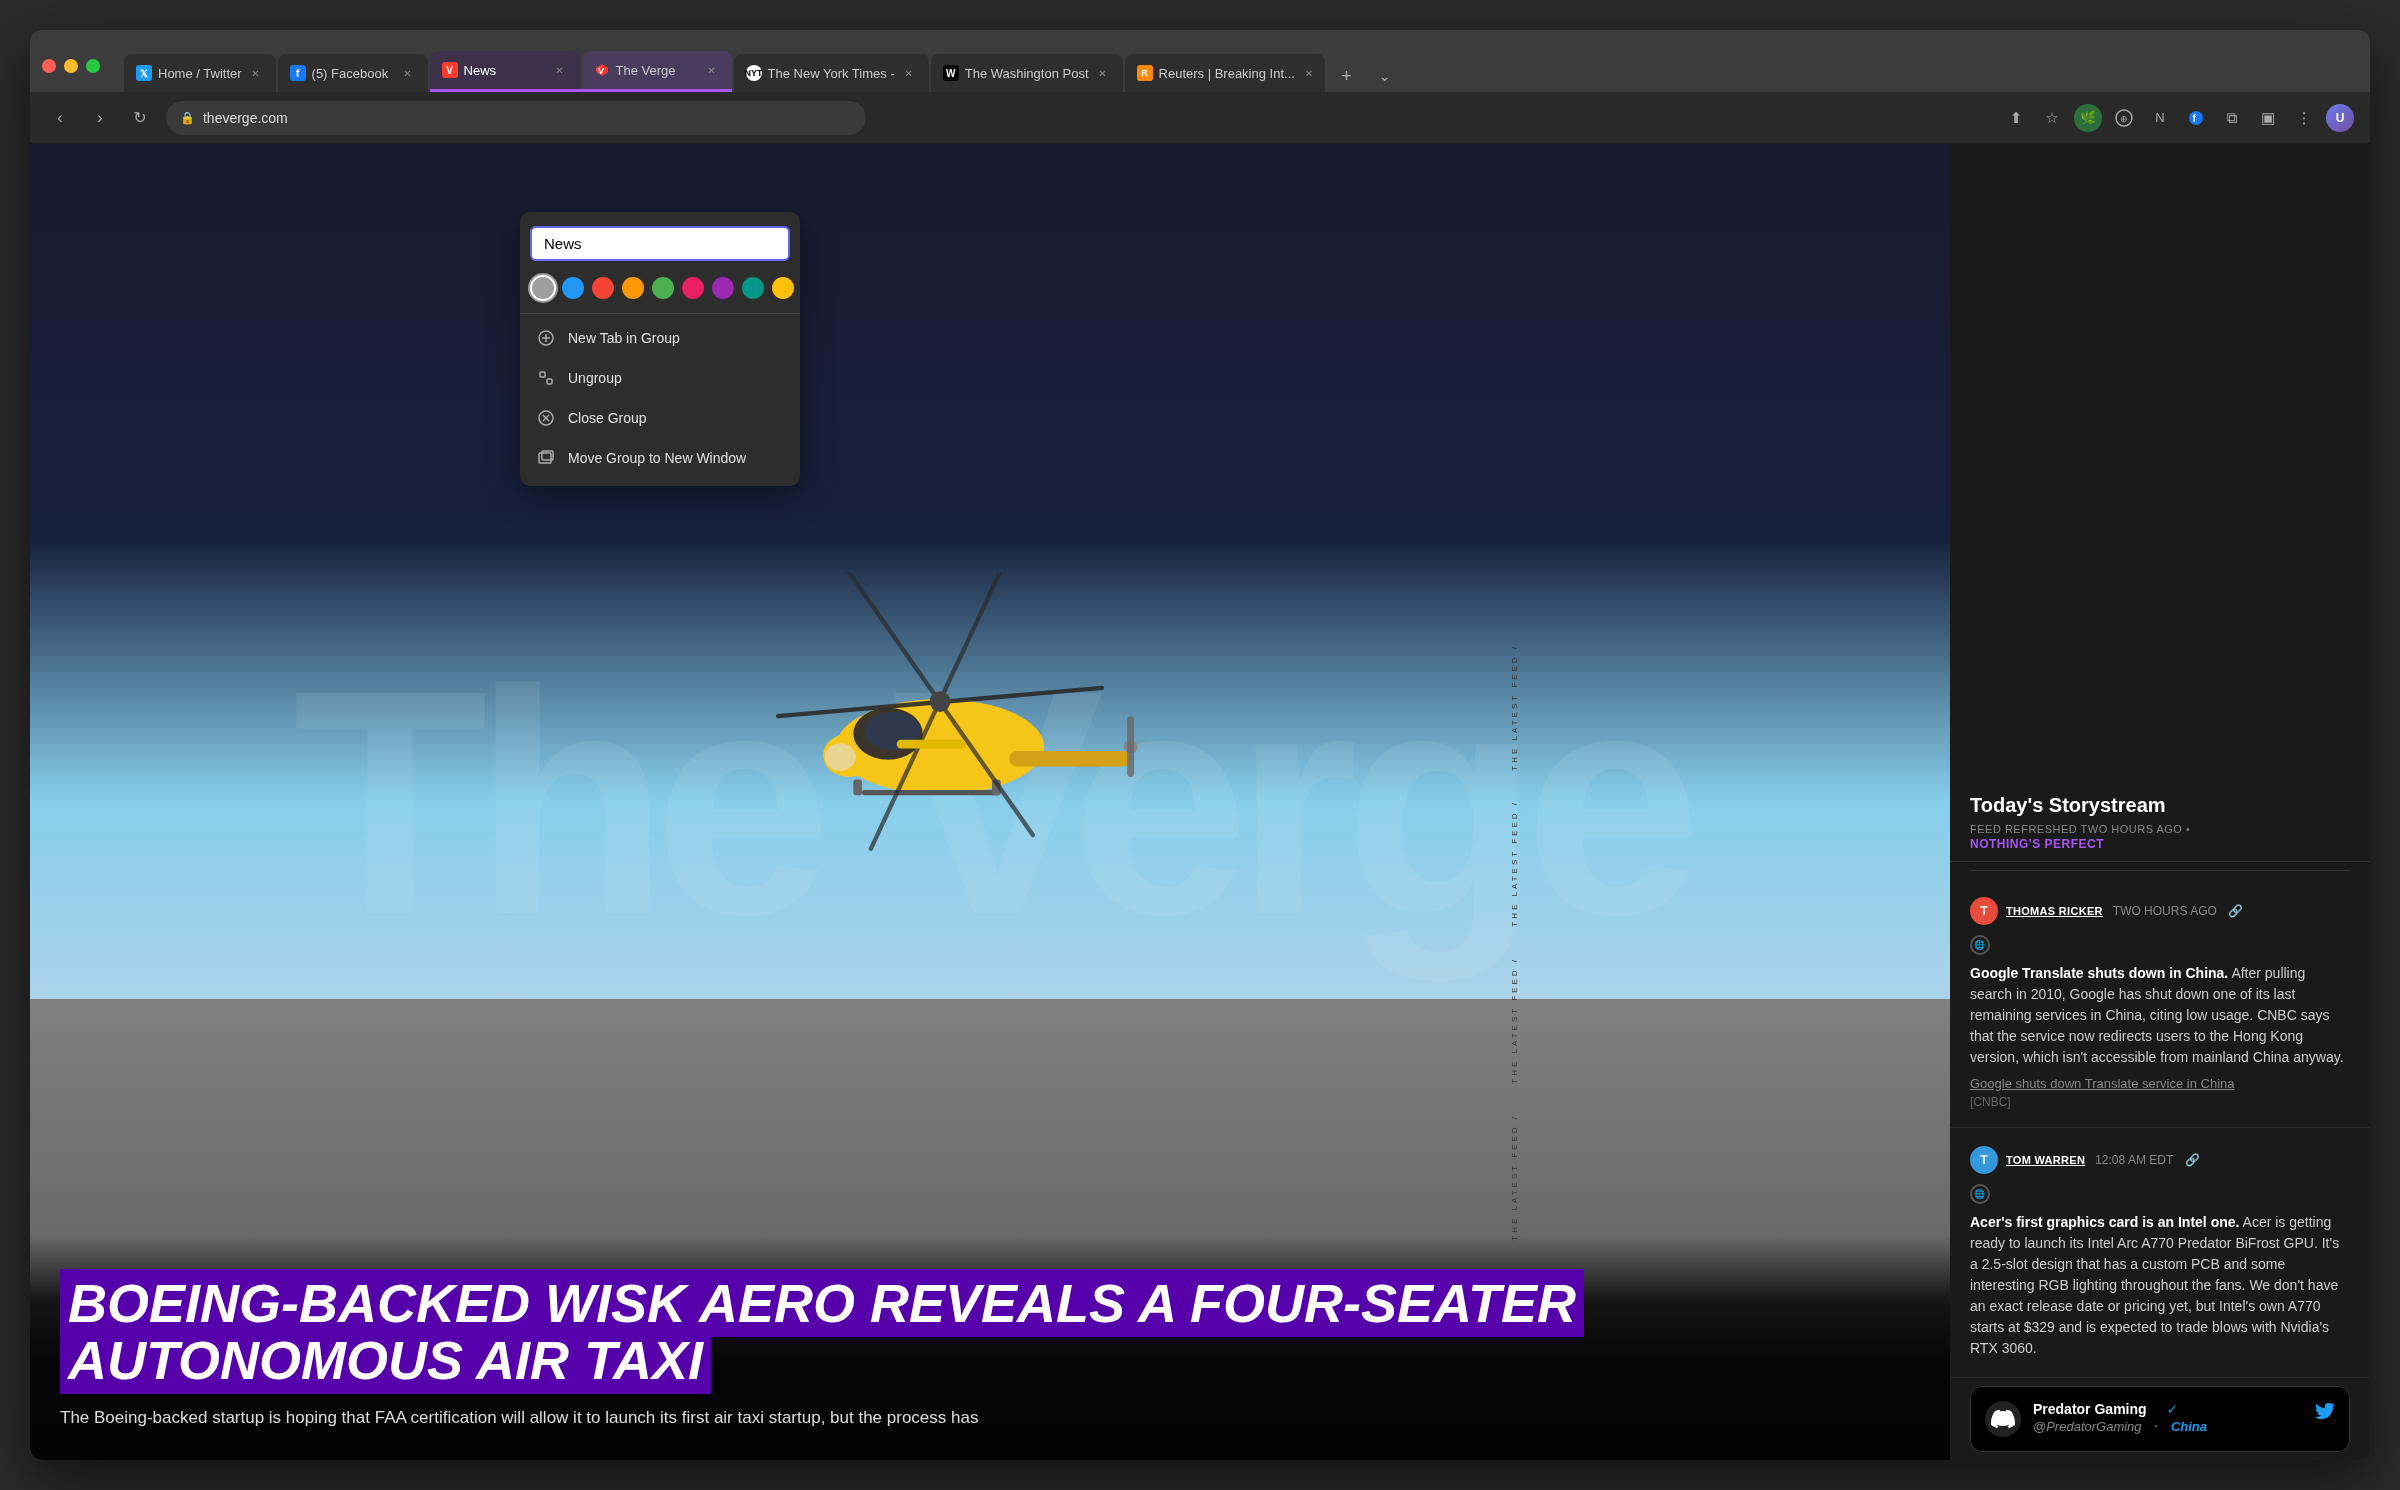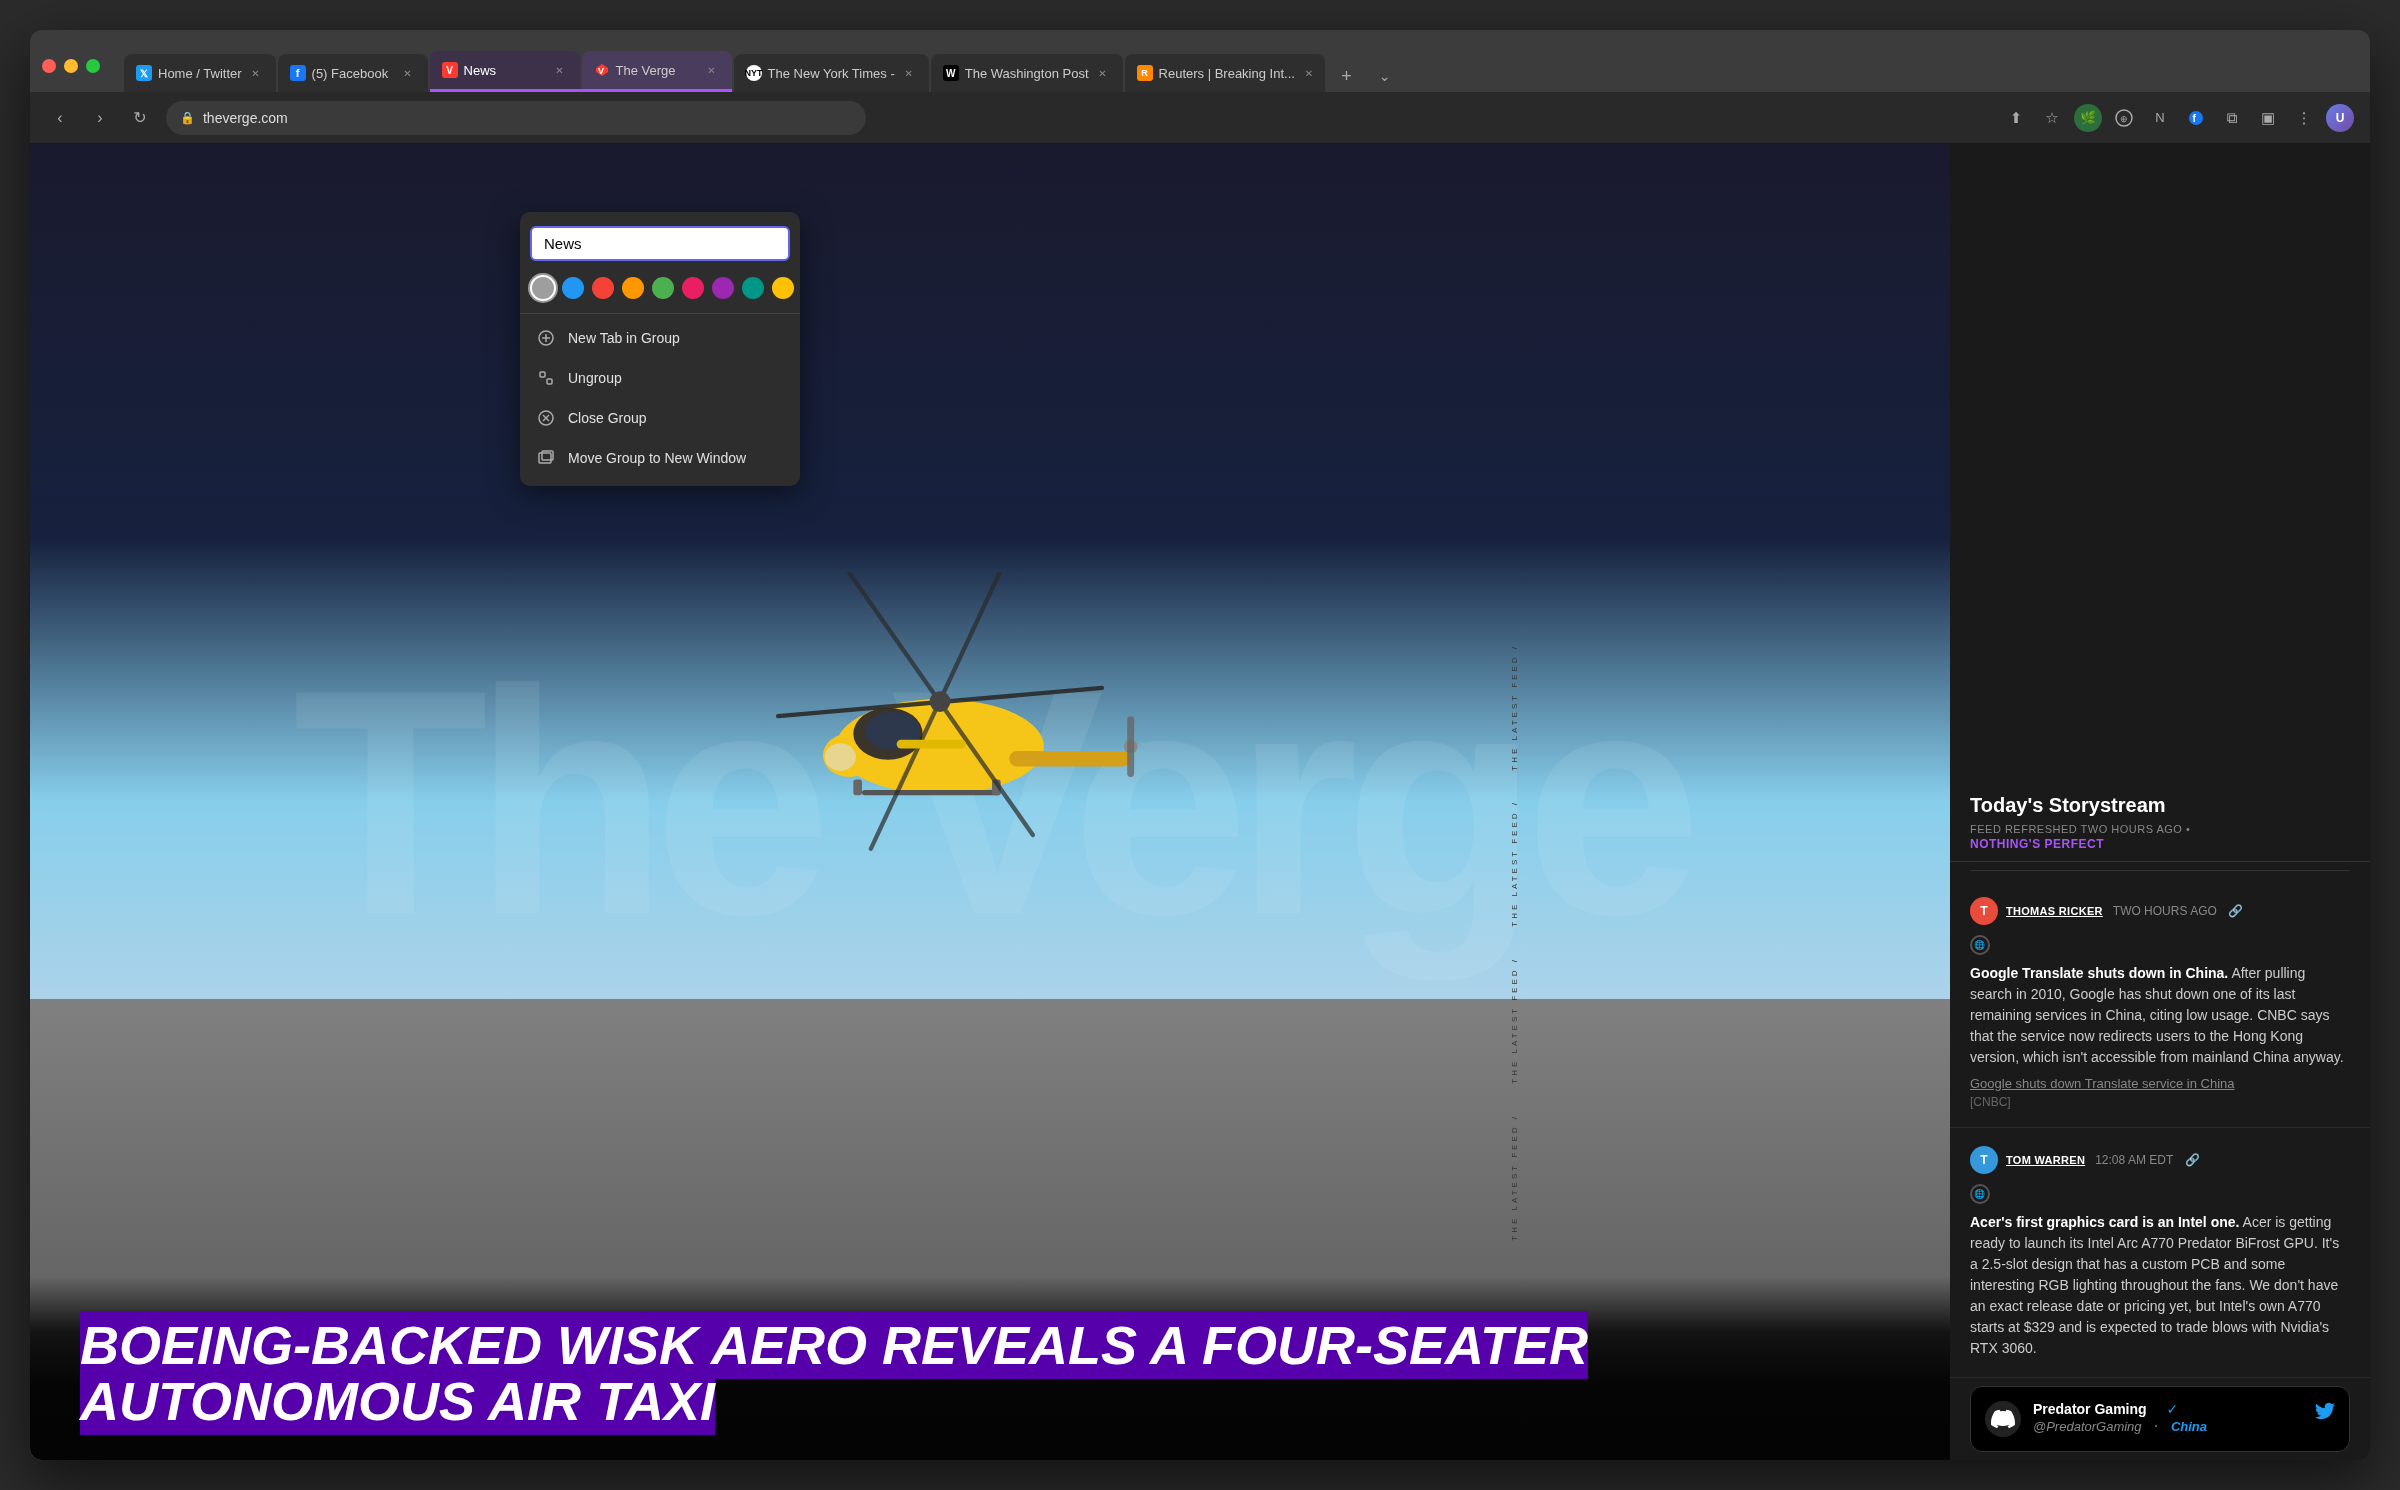--- a/index.html
+++ b/index.html
@@ -223,23 +223,22 @@
     }
     .article-headline {
       font-size: 54px;
       font-weight: 900;
       color: #fff;
       line-height: 1.05;
       text-transform: uppercase;
       font-style: italic;
       background-color: #5500aa;
       display: inline;
-      padding: 4px 0;
+      padding: 4px 8px;
       box-decoration-break: clone;
-      margin-left: 20px;
       -webkit-box-decoration-break: clone;
     }
     .article-subtext {
       margin-top: 16px;
       font-size: 17px;
       color: #ddd;
       line-height: 1.5;
     }
 
     
@@ -647,20 +646,21 @@
             <circle cx="300" cy="148" r="12" fill="#444"></circle>
 
             <rect x="250" y="192" width="80" height="10" rx="5" fill="#e0b800"></rect>
           </svg>
         </div>
 
         <div class="article-overlay">
           <div style="display:inline;">
             <span class="article-headline">Boeing-backed Wisk Aero reveals a four-seater autonomous air taxi</span>
           </div>
+          <p class="article-subtext">The Boeing-backed startup is hoping that FAA certification will allow it to launch its first air taxi startup, but the process has</p>
         </div>
       </div>
 
       <div style="position:absolute; right:420px; top:280px; bottom:0; width:20px; display:flex; flex-direction:column; justify-content:center; overflow:hidden; gap:30px;">
         <span style="font-size:8px; color:#333; text-transform:uppercase; letter-spacing:3px; writing-mode:vertical-rl; transform:rotate(180deg); white-space:nowrap;">THE LATEST FEED /</span>
         <span style="font-size:8px; color:#333; text-transform:uppercase; letter-spacing:3px; writing-mode:vertical-rl; transform:rotate(180deg); white-space:nowrap;">THE LATEST FEED /</span>
         <span style="font-size:8px; color:#333; text-transform:uppercase; letter-spacing:3px; writing-mode:vertical-rl; transform:rotate(180deg); white-space:nowrap;">THE LATEST FEED /</span>
         <span style="font-size:8px; color:#333; text-transform:uppercase; letter-spacing:3px; writing-mode:vertical-rl; transform:rotate(180deg); white-space:nowrap;">THE LATEST FEED /</span>
       </div>
 

